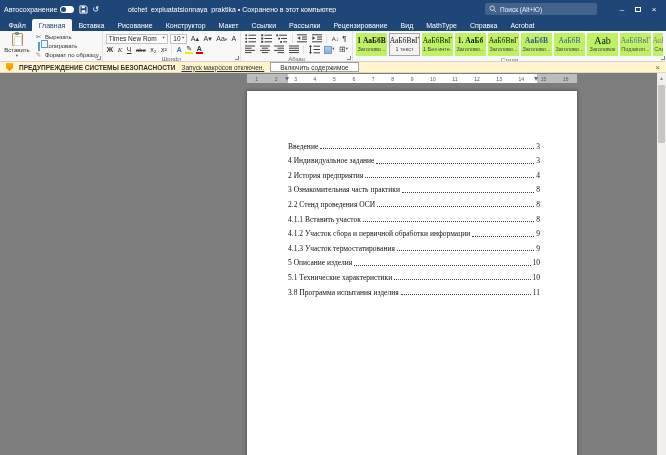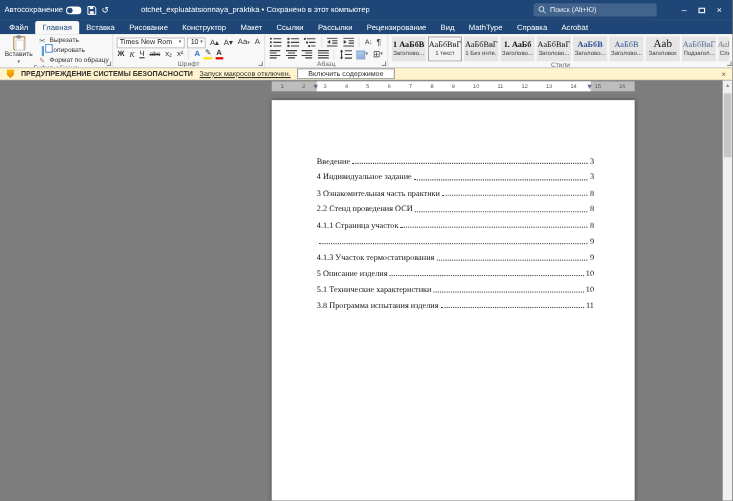--- a/index.html
+++ b/index.html
@@ -62,21 +62,21 @@
   .hl{border-bottom:2px solid #ffe400;line-height:1.1}
   .fc{border-bottom:2px solid #e00000;line-height:1.1}
   .vsep{width:1px;background:#e3e3e3;height:9px;margin:0 1px;flex:none}
 
   .pic{display:flex;align-items:center;padding:0 1px}
   .fillsq{width:8px;height:8px;background:linear-gradient(#b5cfeb,#86aedd);border:1px solid #7a9cc6}
   .glyph{font-size:8px;color:#3f3f3f;line-height:1}
 
   .styles-group{flex:1;min-width:0;border-right:none}
   .chips{display:flex;gap:2px;overflow:hidden}
-  .chip{width:31px;min-width:31px;height:23px;background:#e5e5e5;border:1px solid transparent;
+  .chip{width:31px;min-width:31px;height:23px;background:#bef264;border:1px solid transparent;
     display:flex;flex-direction:column;align-items:center;justify-content:center;gap:1px}
   .chip.sel{border-color:#a6a6a6;background:#f3f3f3}
   .chip-sample{font-family:"Liberation Serif",serif;font-size:7.5px;line-height:8px;white-space:nowrap;color:#111}
   .chip-label{font-size:5.5px;color:#444;white-space:nowrap;overflow:hidden;max-width:29px}
   .st-bold{font-weight:bold}
   .st-blue{color:#2f5496;font-weight:bold}
   .st-blue2{color:#2f5496}
   .st-title{font-size:10px}
   .st-sub{color:#5a6e94}
   .st-weak{color:#808080;font-style:italic}
@@ -462,35 +462,41 @@
         <span>Введение</span>
         <span class="toc-dots"></span>
         <span>3</span>
       </div>
     <div class="toc-row">
         <span>4 Индивидуальное задание</span>
         <span class="toc-dots"></span>
         <span>3</span>
       </div>
     <div class="toc-row">
+        <span>2 История предприятия</span>
+        <span class="toc-dots"></span>
+        <span>4</span>
+      </div>
+    <div class="toc-row">
         <span>3 Ознакомительная часть практики</span>
         <span class="toc-dots"></span>
         <span>8</span>
       </div>
     <div class="toc-row">
         <span>2.2 Стенд проведения ОСИ</span>
         <span class="toc-dots"></span>
         <span>8</span>
       </div>
     <div class="toc-row">
-        <span>4.1.1 Страница участок</span>
+        <span>4.1.1 Вставить участок</span>
         <span class="toc-dots"></span>
         <span>8</span>
       </div>
     <div class="toc-row">
+        <span>4.1.2 Участок сбора и первичной обработки информации</span>
         <span class="toc-dots"></span>
         <span>9</span>
       </div>
     <div class="toc-row">
         <span>4.1.3 Участок термостатирования</span>
         <span class="toc-dots"></span>
         <span>9</span>
       </div>
     <div class="toc-row">
         <span>5 Описание изделия</span>

